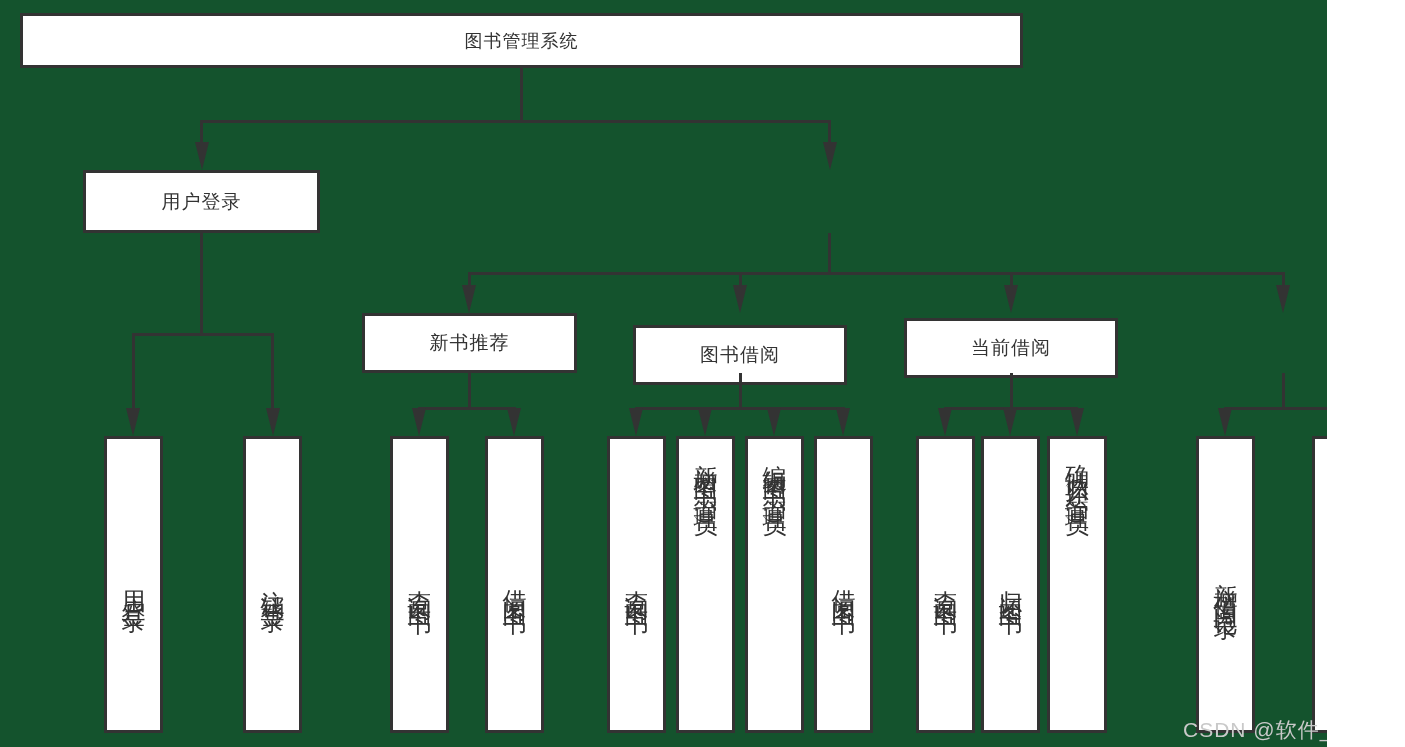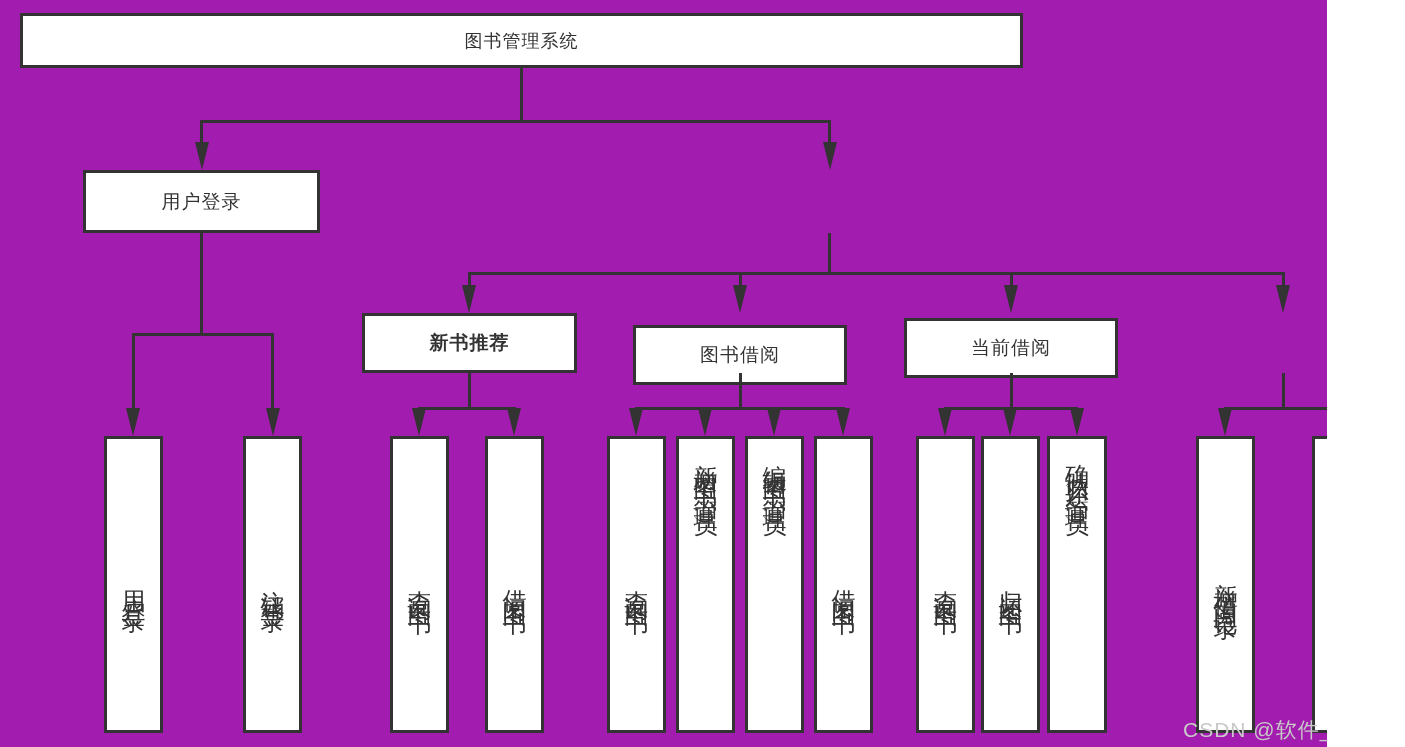--- a/index.html
+++ b/index.html
@@ -1,19 +1,19 @@
 <!DOCTYPE html>
 <html><head>
 <meta charset="utf-8">
 <style>
   html,body { margin:0; padding:0; background:#ffffff; }
   #canvas {
     position:relative;
     width:1327px; height:747px;
-    background:#a21caf;
+    background:#14532d;
     font-family:"Liberation Sans","DejaVu Sans",sans-serif;
     overflow:hidden;
   }
   .hbox {
     position:absolute; box-sizing:border-box;
     border:3px solid #333333; background:#ffffff;
     display:flex; align-items:center; justify-content:center;
     font-size:19px; color:#333333; letter-spacing:1px;
   }
   .hbox.root { font-size:18px; }
@@ -73,21 +73,21 @@
   <div class="line" style="left:468px; top:272px; width:815px; height:3px;"></div>
   <div class="line" style="left:468px; top:272px; width:3px; height:16px;"></div>
   <div class="line" style="left:739px; top:272px; width:3px; height:16px;"></div>
   <div class="line" style="left:1010px; top:272px; width:3px; height:16px;"></div>
   <div class="line" style="left:1282px; top:272px; width:3px; height:16px;"></div>
   <div class="arrow" style="left:462px; top:285px;"></div>
   <div class="arrow" style="left:733px; top:285px;"></div>
   <div class="arrow" style="left:1004px; top:285px;"></div>
   <div class="arrow" style="left:1276px; top:285px;"></div>
 
-  <div class="hbox" style="left:362px; top:313px; width:215px; height:60px;font-weight:bold;">
+  <div class="hbox" style="left:362px; top:313px; width:215px; height:60px;">
     <span>新书推荐</span>
   </div>
   <div class="hbox" style="left:633px; top:325px; width:214px; height:60px;">
     <span>图书借阅</span>
   </div>
   <div class="hbox" style="left:904px; top:318px; width:214px; height:60px;">
     <span>当前借阅</span>
   </div>
 
   <div class="line" style="left:468px; top:373px; width:3px; height:36px;"></div>

